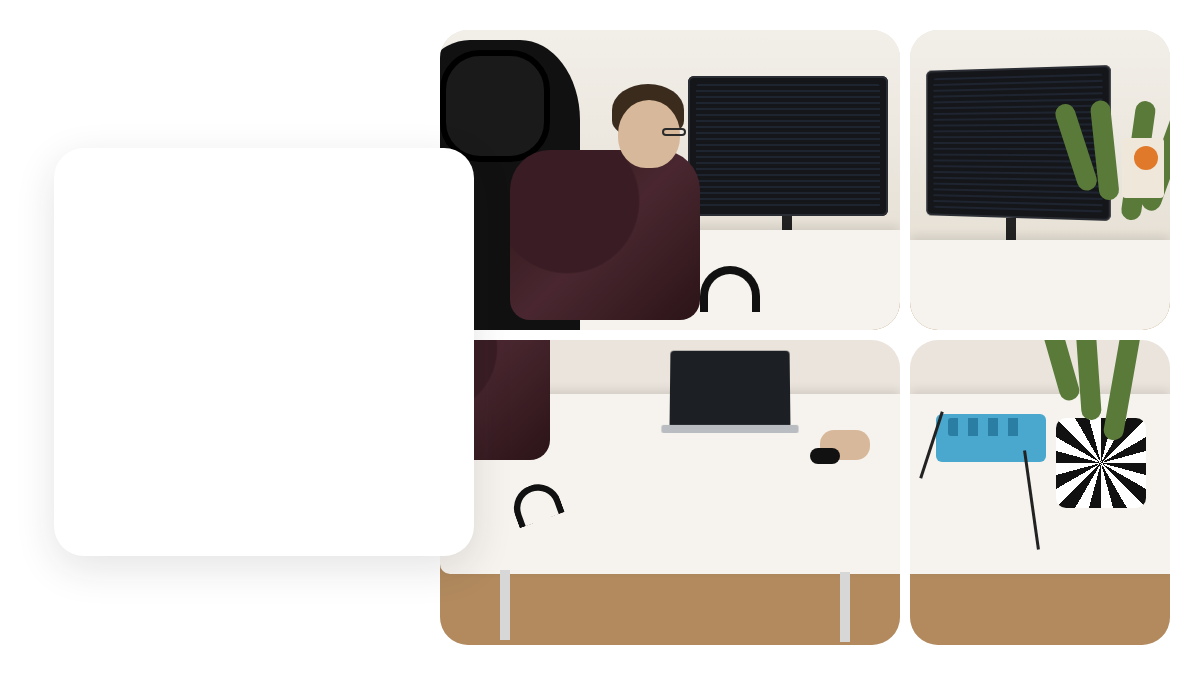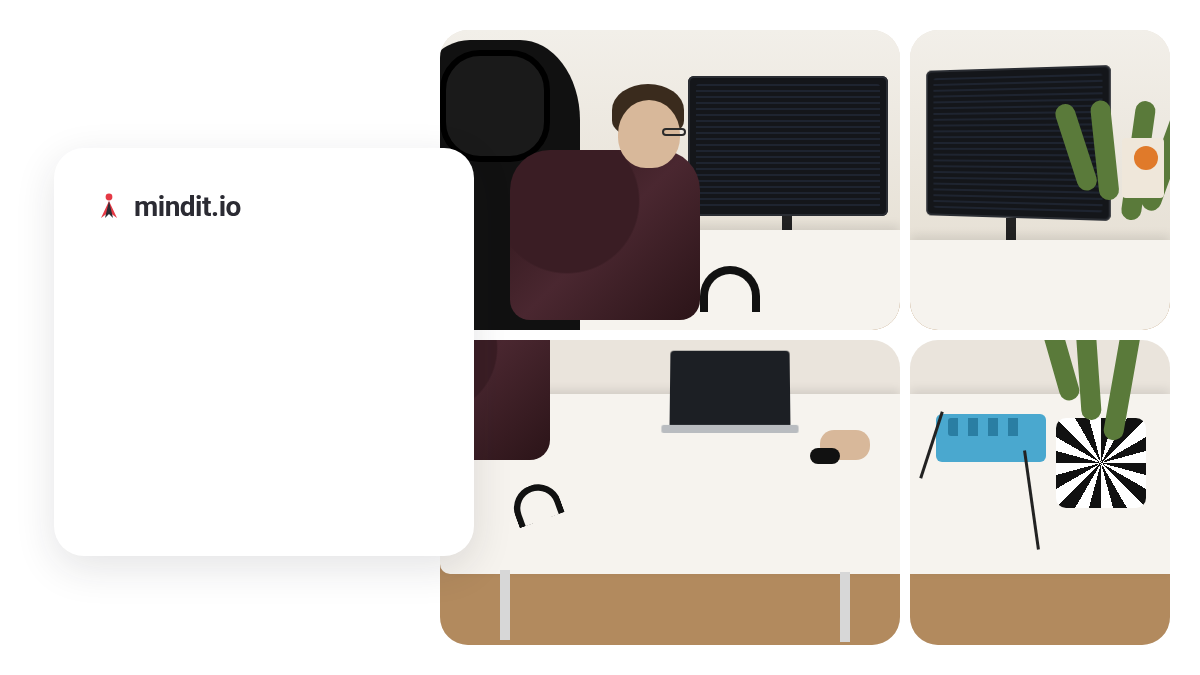--- a/index.html
+++ b/index.html
@@ -124,25 +124,15 @@
     <div class="plant-pot" style="right:24px;top:78px;"></div>
     <div class="plant-leaves" style="right:4px;top:-40px;">
       <div class="leaf" style="left:46px;transform:rotate(-4deg);height:120px;"></div>
       <div class="leaf" style="left:66px;transform:rotate(10deg);height:140px;"></div>
       <div class="leaf" style="left:26px;transform:rotate(-16deg);height:100px;"></div>
     </div>
   </div>
 </div>
 
 <div class="card">
-  <div class="logo-row">
-    <span class="logo-icon">
-      <svg width="30" height="30" viewBox="0 0 30 30">
-        <circle cx="15" cy="5" r="3.4" fill="#e53945"></circle>
-        <path d="M15 9 L7 26 L15 20 L23 26 Z" fill="#e53945"></path>
-        <path d="M15 9 L11 26 L15 22 L19 26 Z" fill="#2b2b33"></path>
-      </svg>
-    </span>
-    <span class="brand">mindit.io</span>
-  </div>
 
 
 </div>
 
 </body></html>

